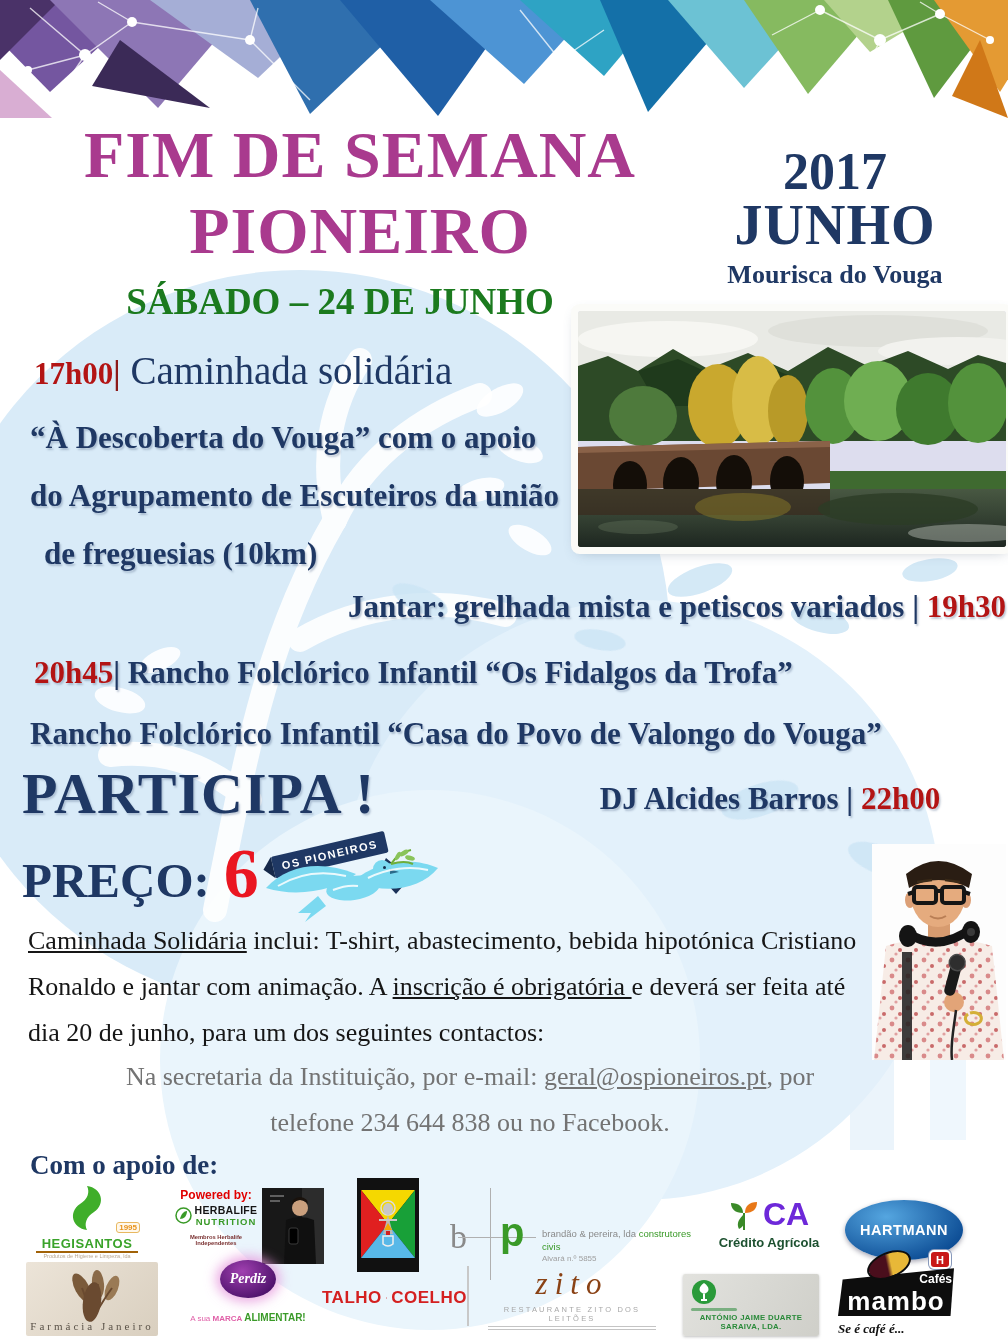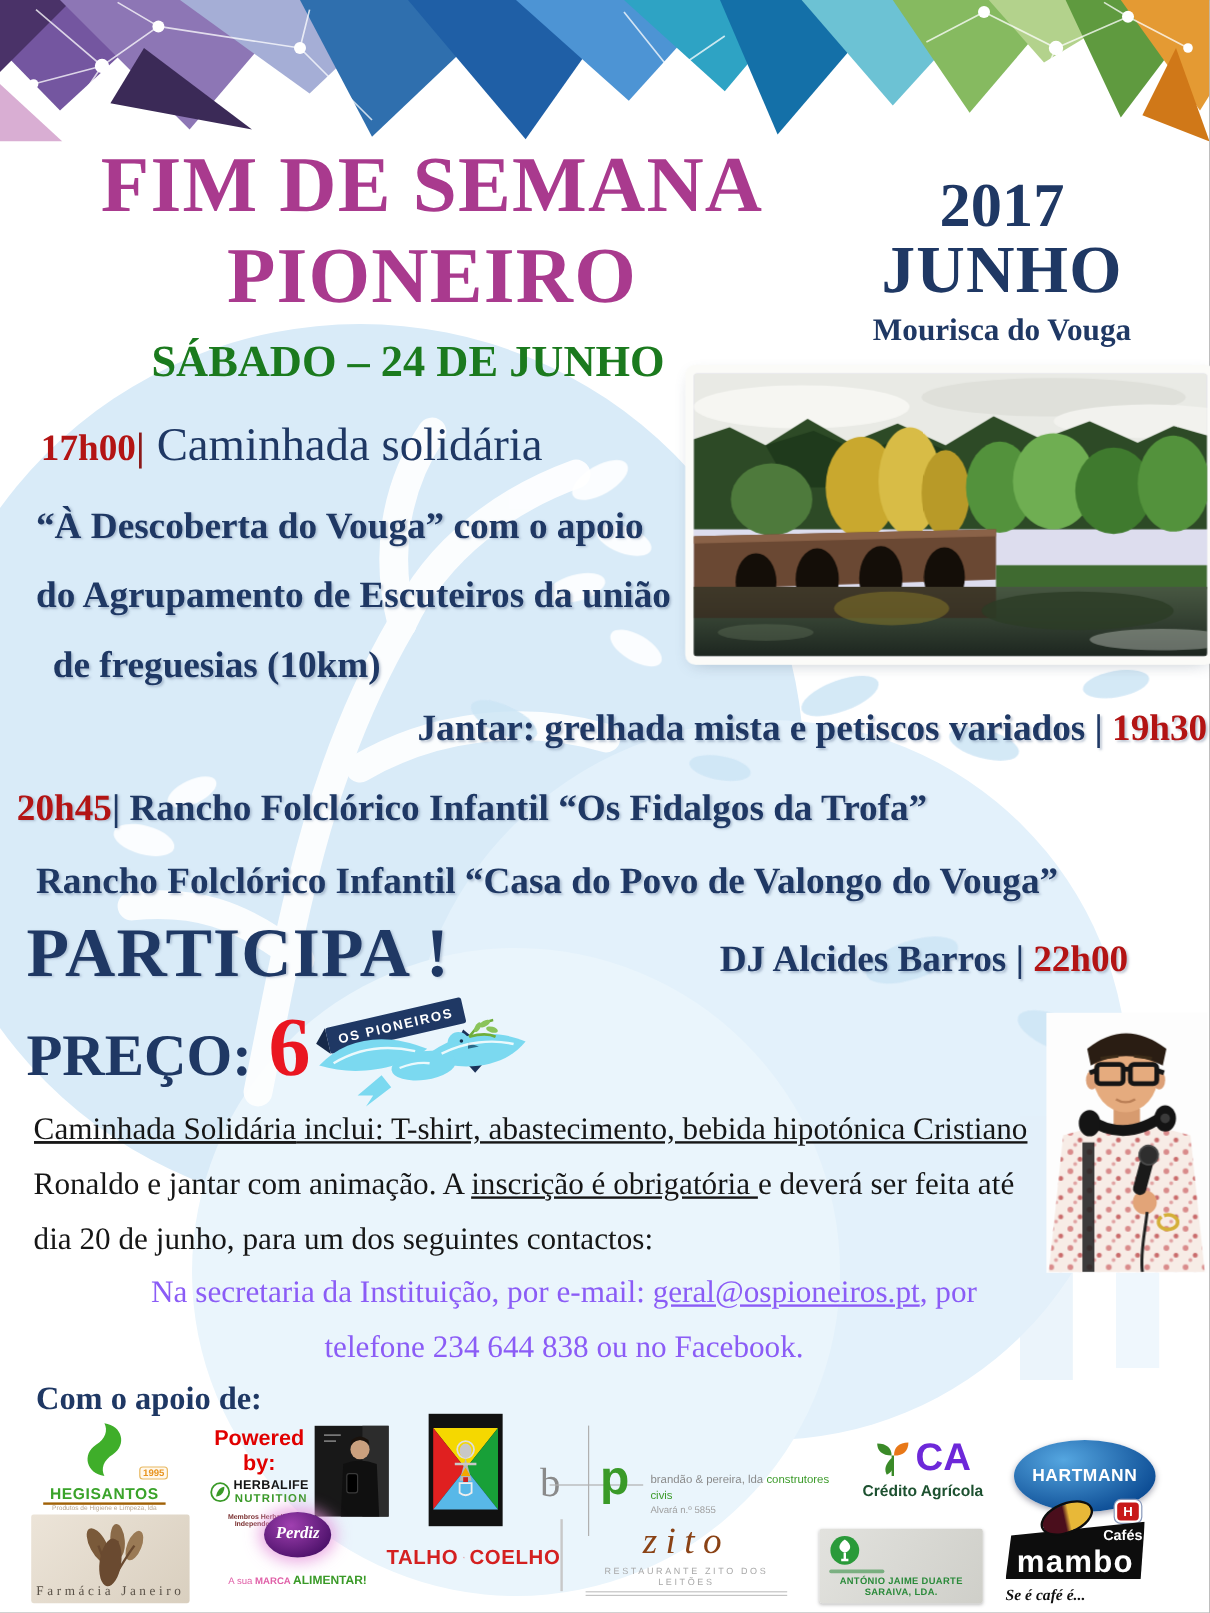--- a/index.html
+++ b/index.html
@@ -27,45 +27,45 @@
   .tred{color:#b31414;font-weight:700;}
   #line-walk{left:34px;top:348px;white-space:nowrap;}
   #line-walk .time{font-size:31px;}
   #line-walk .sep{font-size:33px;color:#8c1a1a;font-weight:700;}
   #line-walk .wtitle{font-size:39px;color:#1f3864;margin-left:10px;}
   .bold-navy{font-weight:700;color:#1f3864;font-size:31px;white-space:nowrap;text-shadow:1.5px 1.5px 2px rgba(110,130,160,.45);}
   #line-desc{left:30px;top:420px;}
   #line-agrup{left:30px;top:478px;}
   #line-freg{left:44px;top:536px;}
   #line-jantar{left:250px;top:589px;width:756px;text-align:right;}
-  #line-rancho1{left:14px;top:655px;text-align:right;}
+  #line-rancho1{left:34px;top:655px;text-align:right;}
   #line-rancho2{left:30px;top:716px;}
   #line-dj{left:560px;top:781px;width:420px;text-align:center;}
   .sep-n{color:#1f3864;font-weight:700;}
   #participa{left:22px;top:760px;font-size:58px;font-weight:700;color:#1f3864;letter-spacing:1px;text-shadow:1.5px 1.5px 2px rgba(110,130,160,.4);}
   #preco{left:22px;top:834px;white-space:nowrap;}
   #preco .plabel{font-size:49px;font-weight:700;color:#1f3864;}
   #preco .pvalue{font-size:70px;font-weight:700;color:#ea1621;margin-left:14px;}
   #dove{left:258px;top:816px;width:192px;height:114px;}
   #dj-photo{left:872px;top:844px;width:134px;height:216px;}
   
   .para{left:28px;width:880px;font-size:26px;color:#161616;white-space:nowrap;}
-  #p1{top:926px;text-decoration:underline;} #p2{top:972px;} #p3{top:1018px;}
-  .para-c{left:0;width:940px;text-align:center;font-size:26px;color:#8b5cf6;}
+  #p1{top:926px;} #p2{top:972px;} #p3{top:1018px;}
+  .para-c{left:0;width:940px;text-align:center;font-size:26px;color:#737373;}
   #p4{top:1062px;} #p5{top:1108px;}
   .u{text-decoration:underline;}
   
   #apoio{left:30px;top:1150px;font-size:27px;font-weight:700;color:#1f3864;}
   .sans{font-family:"Liberation Sans",sans-serif;}
   #lg-hegisantos{left:36px;top:1184px;width:102px;text-align:center;}
   #lg-hegisantos .hname{font-size:13px;font-weight:700;color:#3aa32a;letter-spacing:.5px;border-bottom:2px solid #a16207;}
   #lg-hegisantos .hbadge{position:absolute;right:-2px;top:38px;font-size:8px;font-weight:700;color:#e8941e;border:1px solid #e8b860;border-radius:3px;padding:0 2px;background:#fff8ec;}
   #lg-hegisantos .htag{font-size:5.5px;color:#b9a892;}
   #lg-herbalife{left:172px;top:1188px;width:88px;text-align:center;}
-  #lg-herbalife .hpow{font-size:18px;font-weight:700;color:#e10000;}
+  #lg-herbalife .hpow{font-size:12px;font-weight:700;color:#e10000;}
   #lg-herbalife .hrow{display:flex;align-items:center;justify-content:center;gap:3px;margin-top:3px;}
   #lg-herbalife .hb1{font-size:10.5px;font-weight:700;color:#151515;letter-spacing:.3px;line-height:1.1;}
   #lg-herbalife .hb2{font-size:9.5px;font-weight:700;color:#3a9a28;letter-spacing:1px;line-height:1.1;}
   #lg-herbalife .hsub{font-size:5.8px;font-weight:700;color:#7a3030;margin-top:7px;}
   #lg-cr7{left:262px;top:1188px;width:62px;height:76px;}
   #lg-flag{left:357px;top:1178px;width:62px;height:94px;}
   #lg-bp{left:450px;top:1200px;width:250px;height:70px;}
   #lg-bp .bp-b{position:absolute;left:0;top:18px;font-size:34px;color:#8a8a8a;}
   #lg-bp .bp-p{position:absolute;left:50px;top:10px;font-size:40px;font-weight:700;color:#3a9a28;font-family:"Liberation Sans",sans-serif;}
   #lg-bp .bp-vline{position:absolute;left:40px;top:-12px;width:1px;height:92px;background:#b0b0b0;}

